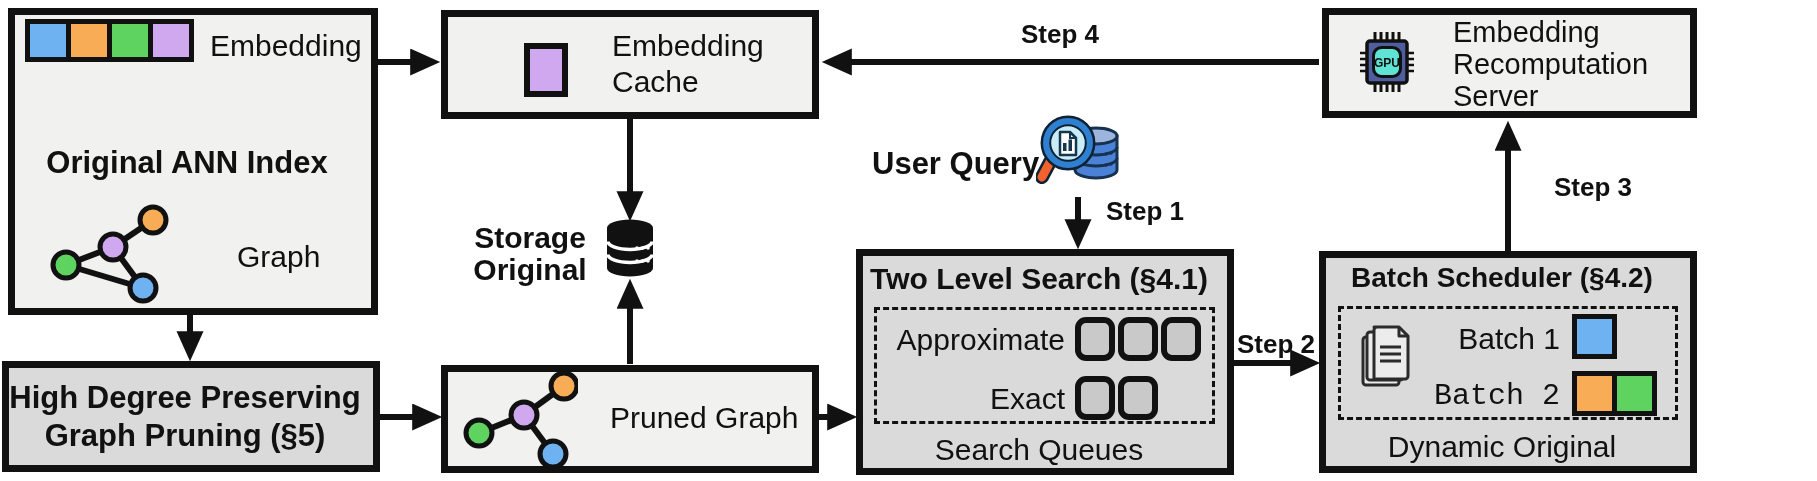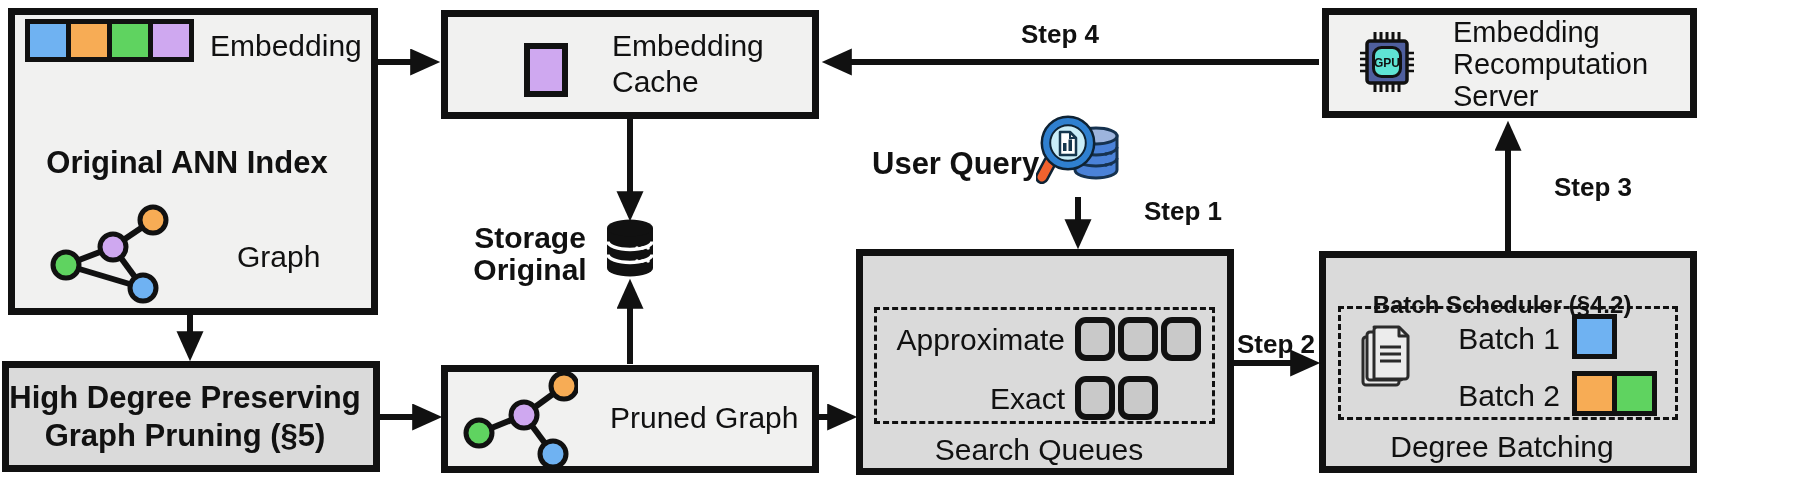--- a/index.html
+++ b/index.html
@@ -140,62 +140,63 @@
       <g>
         <path d="M24 20 h10 l6 6 v17 h-16 z" fill="#fff" stroke="#15364D" stroke-width="2.5" stroke-linejoin="round"></path>
         <path d="M34 20 v6 h6" fill="none" stroke="#15364D" stroke-width="2"></path>
         <rect x="27" y="31" width="3.5" height="8" fill="#15364D"></rect>
         <rect x="32.5" y="27.5" width="3.5" height="11.5" fill="#15364D"></rect>
       </g>
     </g>
   </svg>
 
   <div class="box dark" style="left:856px;top:249px;width:378px;height:226px;">
+    <div class="lbl b ctr" style="top:6px;font-size:30px;">Two Level Search (§4.1)</div>
     <div class="dashed" style="left:11px;top:51px;width:341px;height:117px;">
       <div class="rlabel" style="top:13px;width:188px;">Approximate</div>
       <div class="qrow" style="left:198px;top:7px;">
         <div class="qsq"></div>
         <div class="qsq"></div>
         <div class="qsq"></div>
       </div>
       <div class="rlabel" style="top:72px;width:188px;">Exact</div>
       <div class="qrow" style="left:198px;top:66px;">
         <div class="qsq"></div>
         <div class="qsq"></div>
       </div>
     </div>
     <div class="lbl ctr" style="top:177px;font-size:30px;">Search Queues</div>
   </div>
 
   <div class="box dark" style="left:1319px;top:251px;width:378px;height:222px;">
-    <div class="lbl b ctr" style="top:4px;font-size:24px;margin-top:29px;">Batch Scheduler (§4.2)</div>
+    <div class="lbl b ctr" style="top:4px;font-size:28px;">Batch Scheduler (§4.2)</div>
     <div class="dashed" style="left:12px;top:48px;width:340px;height:114px;">
       <svg class="lbl" style="left:16px;top:14px;" width="58" height="66" viewBox="0 0 58 66">
         <g fill="#ececec" stroke="#2b2b2b" stroke-width="3" stroke-linejoin="round">
           <rect x="6" y="14" width="36" height="48" rx="3"></rect>
           <rect x="10" y="9" width="36" height="48" rx="3"></rect>
           <path d="M17 4 h25 l9 9 v40 a3 3 0 0 1 -3 3 h-31 v-49 a3 3 0 0 1 3 -3 z"></path>
           <path d="M42 4 v9 h9" fill="none"></path>
         </g>
         <g stroke="#2b2b2b" stroke-width="3">
           <line x1="23" y1="24" x2="44" y2="24"></line>
           <line x1="23" y1="31" x2="44" y2="31"></line>
           <line x1="23" y1="38" x2="44" y2="38"></line>
         </g>
       </svg>
       <div class="rlabel" style="top:13px;width:219px;">Batch 1</div>
       <div class="lbl" style="left:231px;top:5px;">
         <span class="bsq c-blue"></span>
       </div>
-      <div class="rlabel" style="top:70px;width:219px;">Batch 2</div>
+      <div class="rlabel" style="top:70px;width:219px;font-family:Liberation Mono, monospace;">Batch 2</div>
       <div class="lbl" style="left:231px;top:62px;">
         <span class="bsq c-orange"></span><span class="bsq c-green"></span>
       </div>
     </div>
-    <div class="lbl ctr" style="top:172px;font-size:30px;">Degree Batching</div>
+    <div class="lbl ctr" style="top:172px;font-size:30px;">Dynamic Original</div>
   </div>
 
   <div class="box light" style="left:1322px;top:8px;width:375px;height:110px;">
     <svg class="lbl" style="left:29px;top:14px;" width="58" height="66" viewBox="0 0 58 66">
       <g stroke="#111" stroke-width="3">
         <line x1="17" y1="3" x2="17" y2="12"></line>
           <line x1="23" y1="3" x2="23" y2="12"></line>
         <line x1="29" y1="3" x2="29" y2="12"></line>
           <line x1="35" y1="3" x2="35" y2="12"></line>
         <line x1="41" y1="3" x2="41" y2="12"></line>
@@ -220,21 +221,21 @@
       <text x="29" y="37.5" text-anchor="middle" font-size="12" font-weight="bold" fill="#111" font-family="Liberation Sans, sans-serif">GPU</text>
     </svg>
     <div class="lbl" style="left:124px;top:1px;font-size:29px;line-height:32px;">
       <div>Embedding</div>
       <div>Recomputation</div>
       <div>Server</div>
     </div>
   </div>
 
   <div class="step" style="left:1000px;top:19px;width:120px;text-align:center;">Step 4</div>
-  <div class="step" style="left:1106px;top:196px;margin-left:38px;">Step 1</div>
+  <div class="step" style="left:1106px;top:196px;">Step 1</div>
   <div class="step" style="left:1237px;top:329px;">Step 2</div>
   <div class="step" style="left:1517px;top:172px;margin-left:37px;">Step 3</div>
 
   <svg class="arrows" width="1817" height="481" viewBox="0 0 1817 481">
     <defs>
       <marker id="ah" markerUnits="strokeWidth" markerWidth="6" markerHeight="5" refX="0.3" refY="2.25" orient="auto">
         <path d="M0,0 L5,2.25 L0,4.5 Z" fill="#111"></path>
       </marker>
     </defs>
     <g stroke="#111" stroke-width="6" fill="none">

